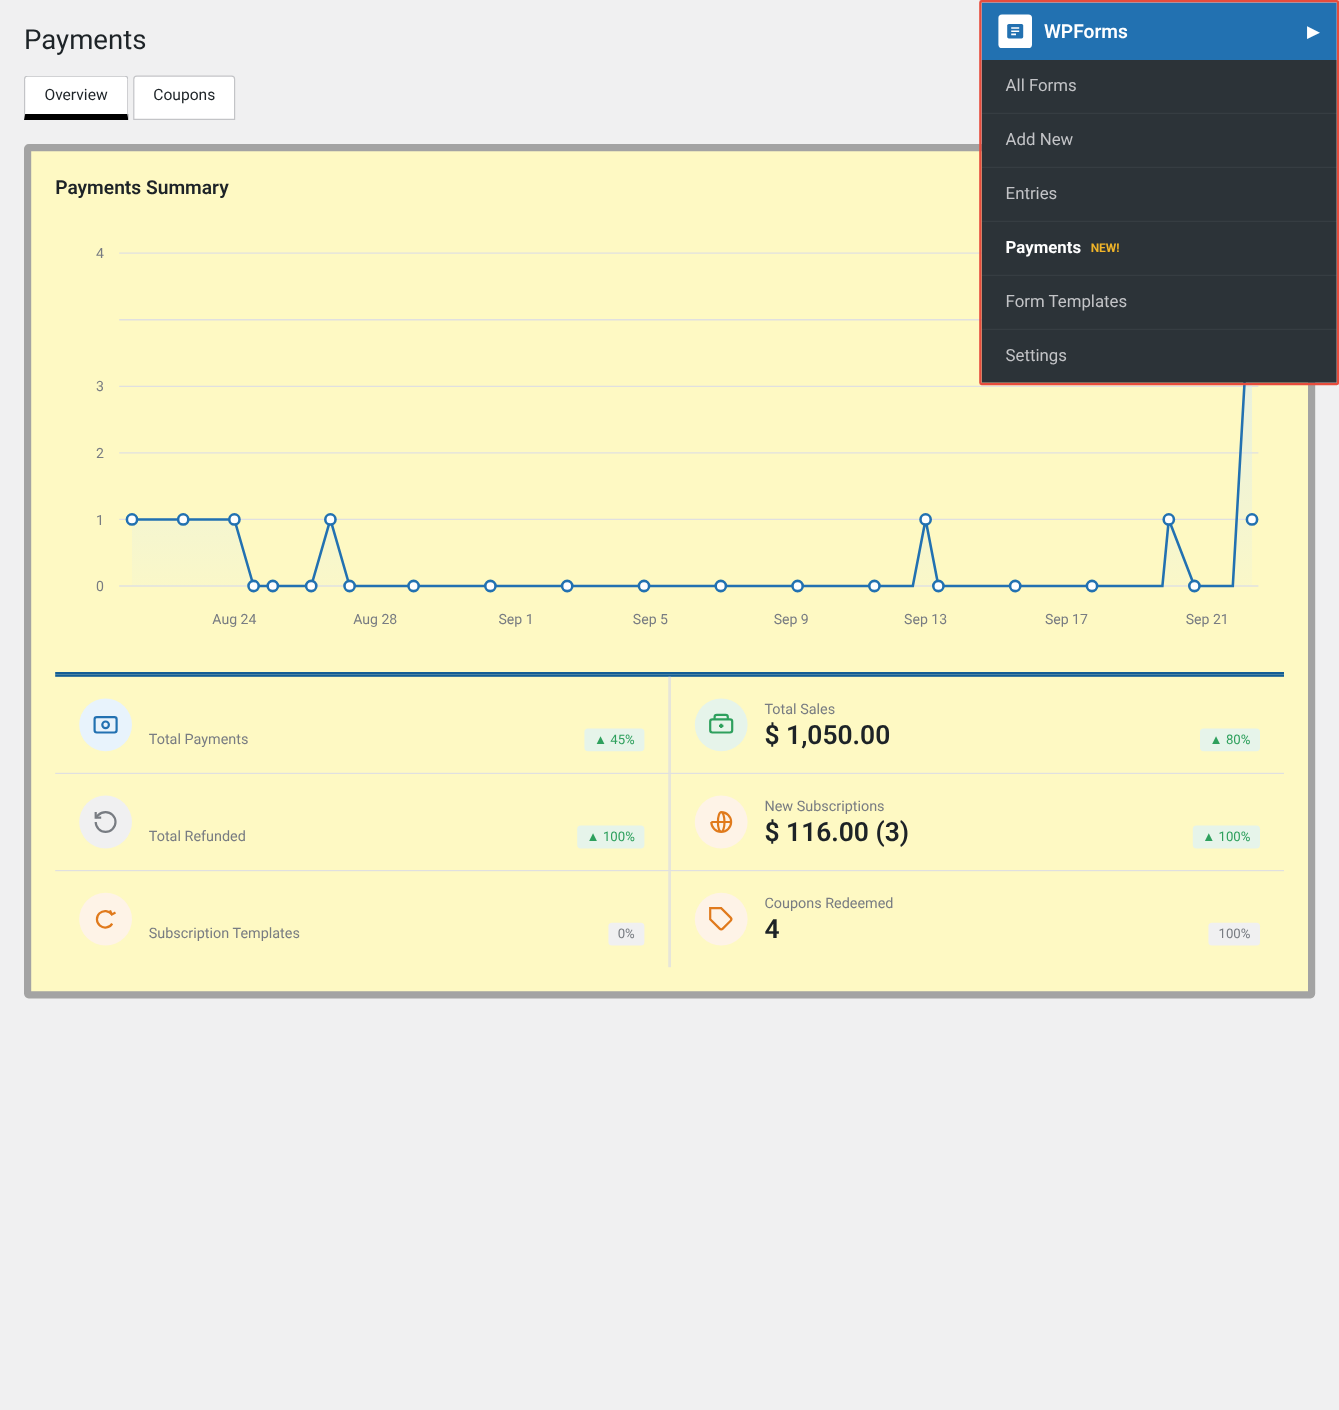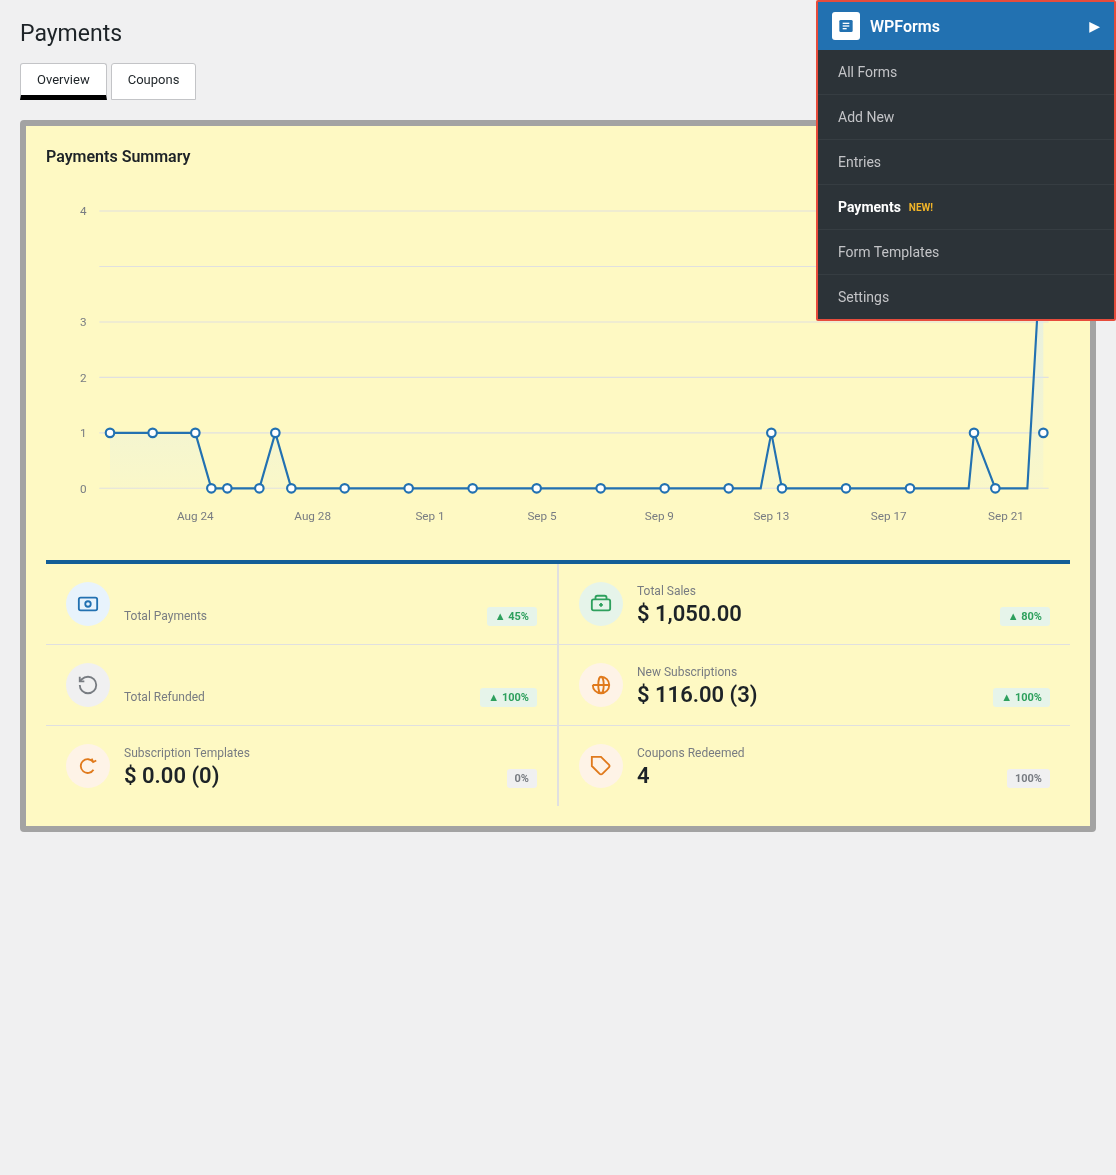--- a/index.html
+++ b/index.html
@@ -156,21 +156,21 @@
     .stat-value {
       font-size: 22px;
       font-weight: 600;
       color: #1d2327;
     }
 
     .stat-badge {
       font-size: 11px;
       padding: 3px 8px;
       border-radius: 3px;
-      font-weight: 700;
+      font-weight: 400;
       white-space: nowrap;
     }
 
     .stat-badge.up-green {
       background: #e6f4ea;
       color: #2ea05d;
     }
 
     .stat-badge.neutral {
       background: #f0f0f1;
@@ -483,21 +483,20 @@
 
       <div class="stat-cell">
         <div class="stat-icon orange">
           <svg width="22" height="22" viewBox="0 0 24 24" fill="none" stroke="currentColor" stroke-width="2">
             <path d="M17.7 7.7a7.5 7.5 0 1 0 .3 8.3"></path>
             <polyline points="21 6 17.7 7.7 16 4"></polyline>
           </svg>
         </div>
         <div class="stat-info">
           <div class="stat-label">Subscription Templates</div>
-          <div class="stat-value">$ 0.00 (0)</div>
         </div>
         <div class="stat-badge neutral">0%</div>
       </div>
 
       <div class="stat-cell">
         <div class="stat-icon orange">
           <svg width="22" height="22" viewBox="0 0 24 24" fill="none" stroke="currentColor" stroke-width="2">
             <path d="M20.59 13.41l-7.17 7.17a2 2 0 0 1-2.83 0L2 12V2h10l8.59 8.59a2 2 0 0 1 0 2.82z"></path>
             <line x1="7" y1="7" x2="7.01" y2="7"></line>
           </svg>

